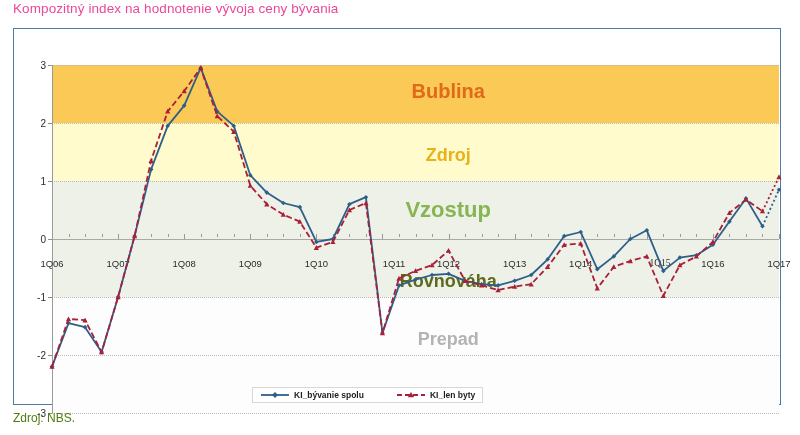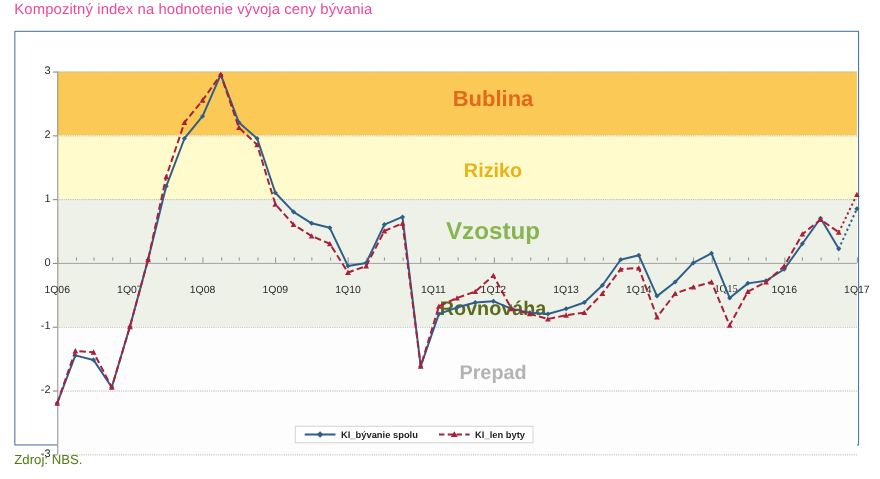--- a/index.html
+++ b/index.html
@@ -56,23 +56,23 @@
   #cap-riziko{font-size:18px;color:#e8b317;}
   #cap-vzostup{font-size:22px;color:#86b552;}
   #cap-rovnovaha{font-size:18px;color:#5d6a1c;}
   #cap-prepad{font-size:18px;color:#b3b3b3;}
 
   
   #series{position:absolute;left:0;top:0;width:100%;height:100%;overflow:visible;}
 
   
   #legend{
-    position:absolute;left:268px;top:387px;
+    position:absolute;left:252px;top:387px;
     background:#ffffff;border:1px solid #d8d8d8;
-    padding:2px 7px 2px 7px;display:flex;gap:18px;
+    padding:2px 7px 2px 7px;display:flex;gap:32px;
   }
   .legitem{display:flex;align-items:center;gap:4px;}
   .legtext{font-size:8.5px;font-weight:bold;color:#1d1d1d;white-space:nowrap;}
 
   
   #source{
     position:absolute;left:13px;top:411px;font-size:12px;color:#4d7c0f;
   }
 </style>
 </head>
@@ -172,21 +172,21 @@
           <div class="tickmark" style="left: 627.864px; top: 169px; height: 3px;"></div>
           <div class="tickmark" style="left: 644.386px; top: 169px; height: 3px;"></div>
           <div class="tickmark" style="left: 660.909px; top: 169px; height: 5px;"></div>
           <div class="tickmark" style="left: 677.432px; top: 169px; height: 3px;"></div>
           <div class="tickmark" style="left: 693.955px; top: 169px; height: 3px;"></div>
           <div class="tickmark" style="left: 710.477px; top: 169px; height: 3px;"></div>
           <div class="tickmark" style="left: 727px; top: 169px; height: 5px;"></div>
         </div>
       <div id="caps-layer">
           <div class="bandcap" id="cap-bublina" style="left: 396.215px; top: 26.1px; color: rgb(224, 105, 26);">Bublina</div>
-          <div class="bandcap" id="cap-riziko" style="left: 396.215px; top: 89.9px; color: rgb(232, 179, 23);">Riziko</div>
+          <div class="bandcap" id="cap-riziko" style="left: 396.215px; top: 89.9px; color: rgb(232, 179, 23);">Zdroj</div>
           <div class="bandcap" id="cap-vzostup" style="left: 396.215px; top: 145px; color: rgb(134, 181, 82);">Vzostup</div>
           <div class="bandcap" id="cap-rovnovaha" style="left: 396.215px; top: 216.34px; color: rgb(93, 106, 28);">Rovnováha</div>
           <div class="bandcap" id="cap-prepad" style="left: 396.215px; top: 273.76px; color: rgb(179, 179, 179);">Prepad</div>
         </div>
       <svg id="series" preserveAspectRatio="none" viewBox="0 0 727 348">
           <polyline points="0.0,301.6 16.5,258.1 33.0,262.2 49.6,287.1 66.1,232.0 82.6,171.1 99.1,104.4 115.7,60.9 132.2,40.6 148.7,2.9 165.2,46.4 181.8,60.9 198.3,110.2 214.8,127.6 231.3,138.0 247.8,142.1 264.4,176.9 280.9,174.0 297.4,139.2 313.9,132.2 330.5,268.0 347.0,220.4 363.5,214.6 380.0,210.0 396.5,208.8 413.1,215.8 429.6,219.2 446.1,220.4 462.6,215.8 479.2,210.0 495.7,194.3 512.2,171.1 528.7,167.0 545.3,204.2 561.8,191.4 578.3,174.0 594.8,165.3 611.3,205.9 627.9,192.6 644.4,190.2 660.9,179.8 677.4,156.6 694.0,133.4 710.5,161.2" fill="none" stroke="#2e5f8a" stroke-width="1.8" stroke-linejoin="round"></polyline>
           <line x1="710.5" y1="161.2" x2="727.0" y2="124.7" stroke="#2e5f8a" stroke-width="1.8" stroke-dasharray="2,2.5"></line>
           <polygon points="0,299.3 2.3,301.6 0,303.90000000000003 -2.3,301.6" fill="#2e5f8a"></polygon>
           <polygon points="16.522727272727273,255.8 18.822727272727274,258.1 16.522727272727273,260.40000000000003 14.222727272727273,258.1" fill="#2e5f8a"></polygon>
           <polygon points="33.04545454545455,259.85999999999996 35.345454545454544,262.15999999999997 33.04545454545455,264.46 30.745454545454546,262.15999999999997" fill="#2e5f8a"></polygon>

